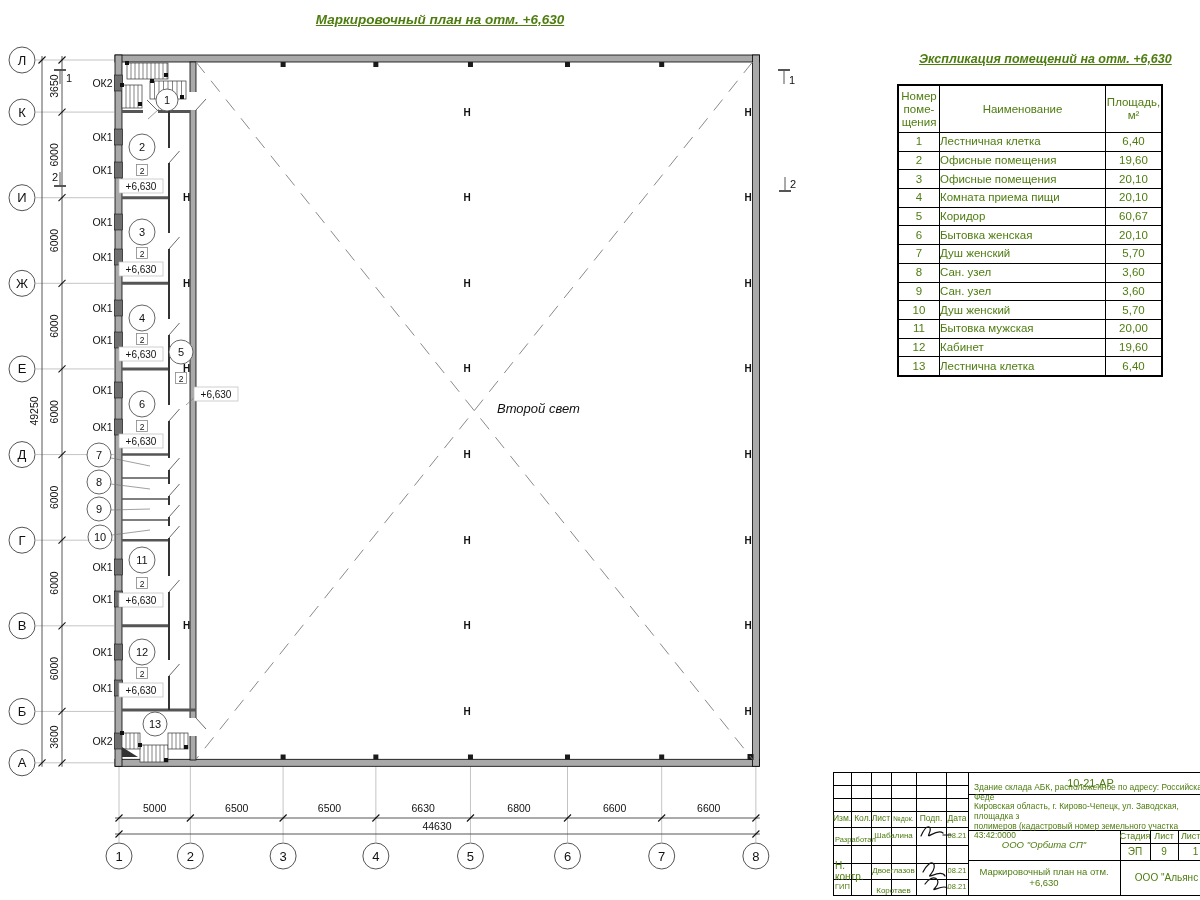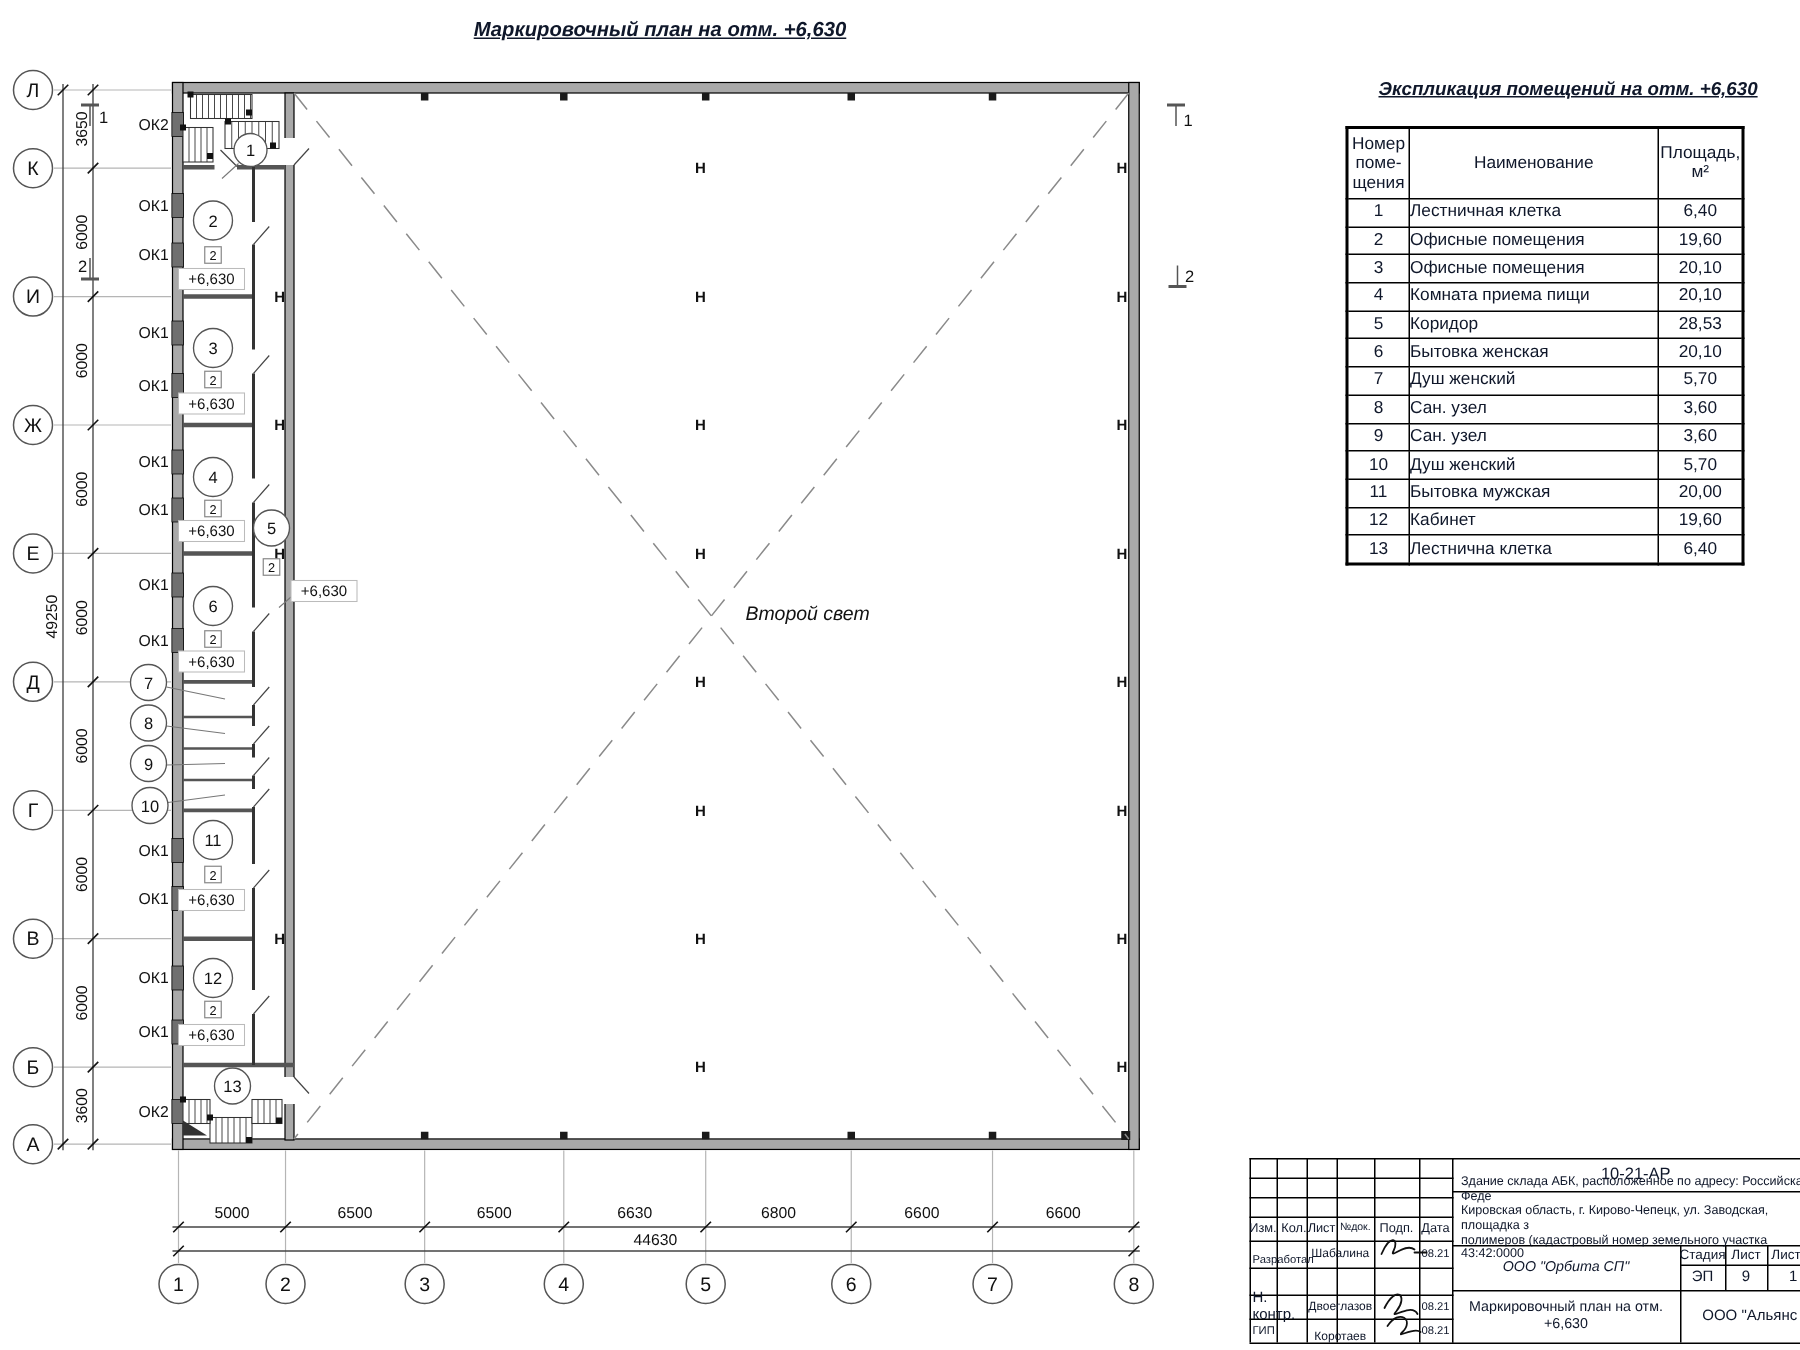--- a/index.html
+++ b/index.html
@@ -1,17 +1,17 @@
 <!DOCTYPE html>
 <html><head>
 <meta charset="utf-8">
 <style>
   html,body{margin:0;padding:0;background:#fff;}
   .sheet{position:relative;width:1200px;height:900px;overflow:hidden;background:#fff;
-         font-family:"Liberation Sans",sans-serif;color:#0f172a;}
+         font-family:"Liberation Sans",sans-serif;color:#4d7c0f;}
   .plan-title{position:absolute;left:290px;top:12px;width:300px;text-align:center;
         font-size:13.5px;font-weight:bold;font-style:italic;text-decoration:underline;}
   .expl-title{position:absolute;left:919px;top:52px;width:285px;text-align:left;
         font-size:12.5px;font-weight:bold;font-style:italic;text-decoration:underline;}
   svg text{font-family:"Liberation Sans",sans-serif;fill:#111;}
   #plan-svg{position:absolute;left:0;top:0;}
   table.expl{position:absolute;left:897px;top:84px;width:260px;border-collapse:collapse;
         table-layout:fixed;font-size:11.5px;border:2px solid #000;}
   table.expl th,table.expl td{border:1px solid #000;padding:0;font-weight:normal;line-height:13px;}
   table.expl th{height:46px;text-align:center;}
@@ -413,21 +413,21 @@
           <td class="c">20,10</td>
         </tr>
         <tr>
           <td class="c">4</td>
           <td class="l">Комната приема пищи</td>
           <td class="c">20,10</td>
         </tr>
         <tr>
           <td class="c">5</td>
           <td class="l">Коридор</td>
-          <td class="c">28,53</td>
+          <td class="c">60,67</td>
         </tr>
         <tr>
           <td class="c">6</td>
           <td class="l">Бытовка женская</td>
           <td class="c">20,10</td>
         </tr>
         <tr>
           <td class="c">7</td>
           <td class="l">Душ женский</td>
           <td class="c">5,70</td>

